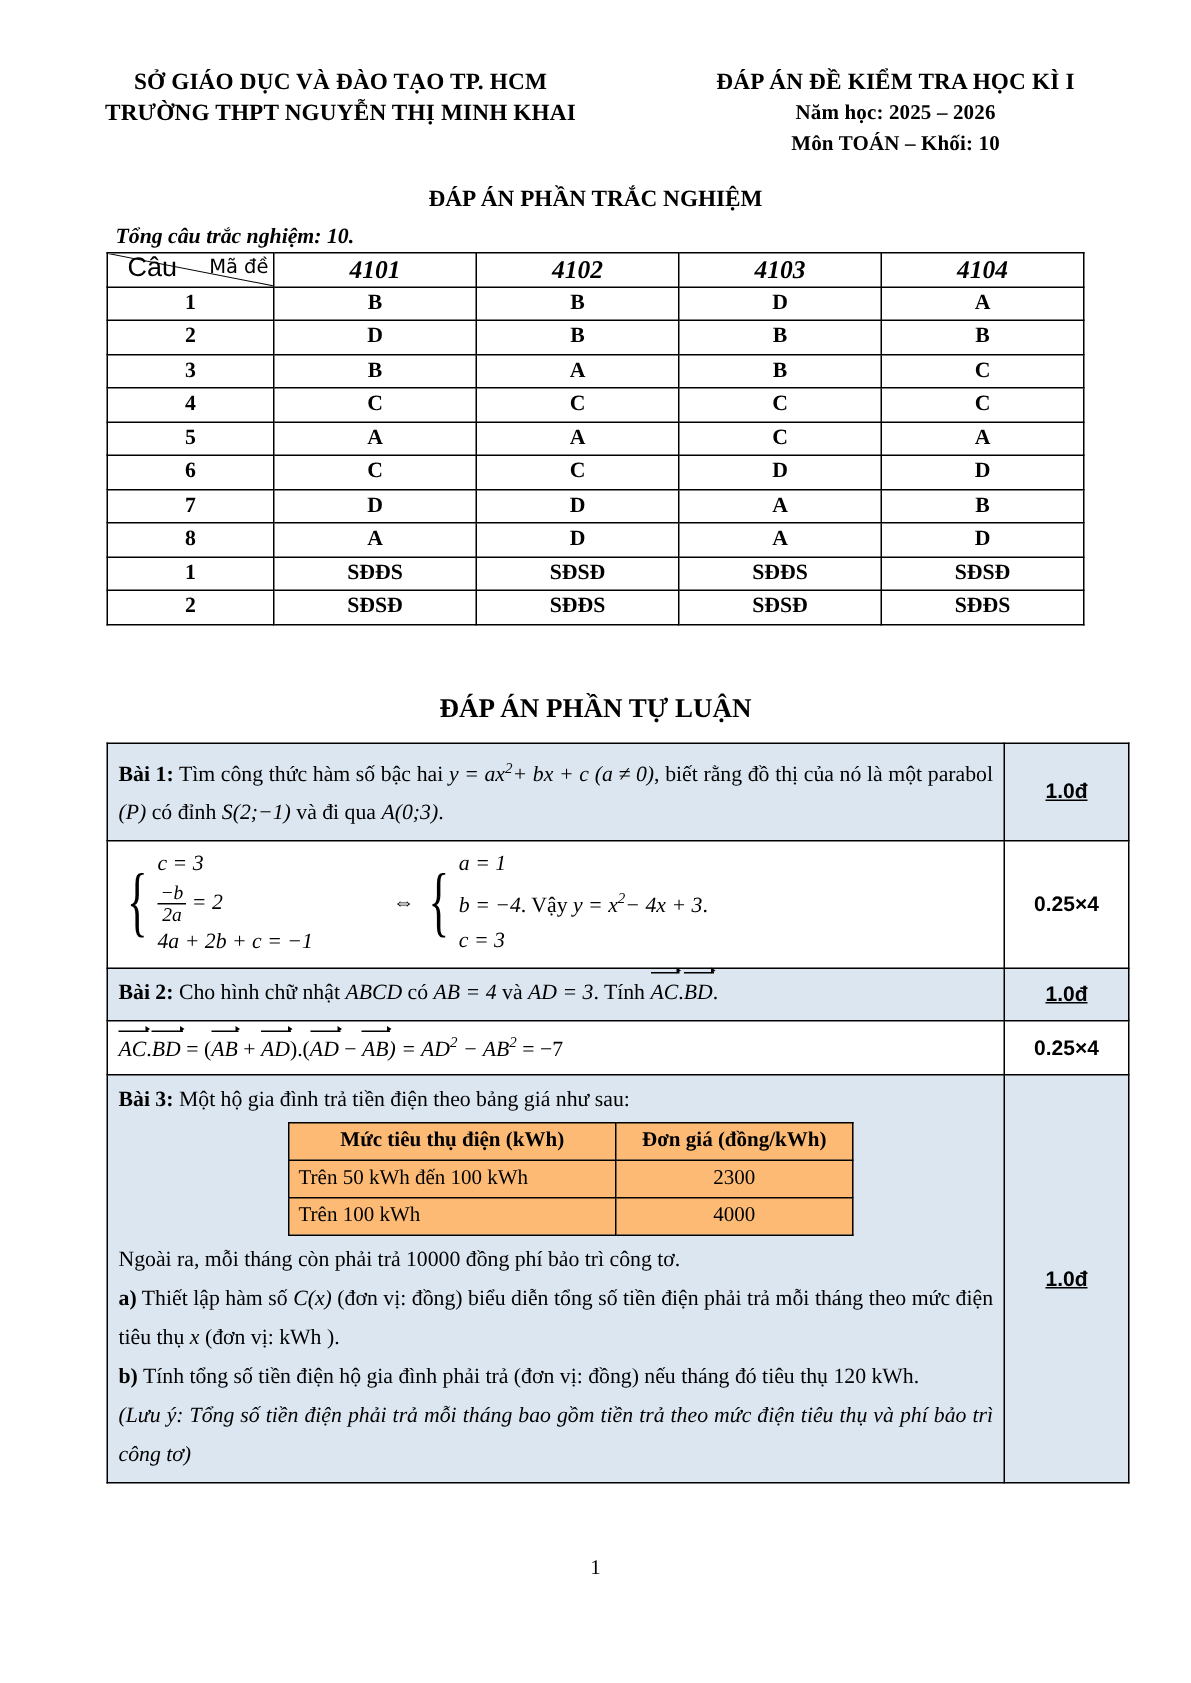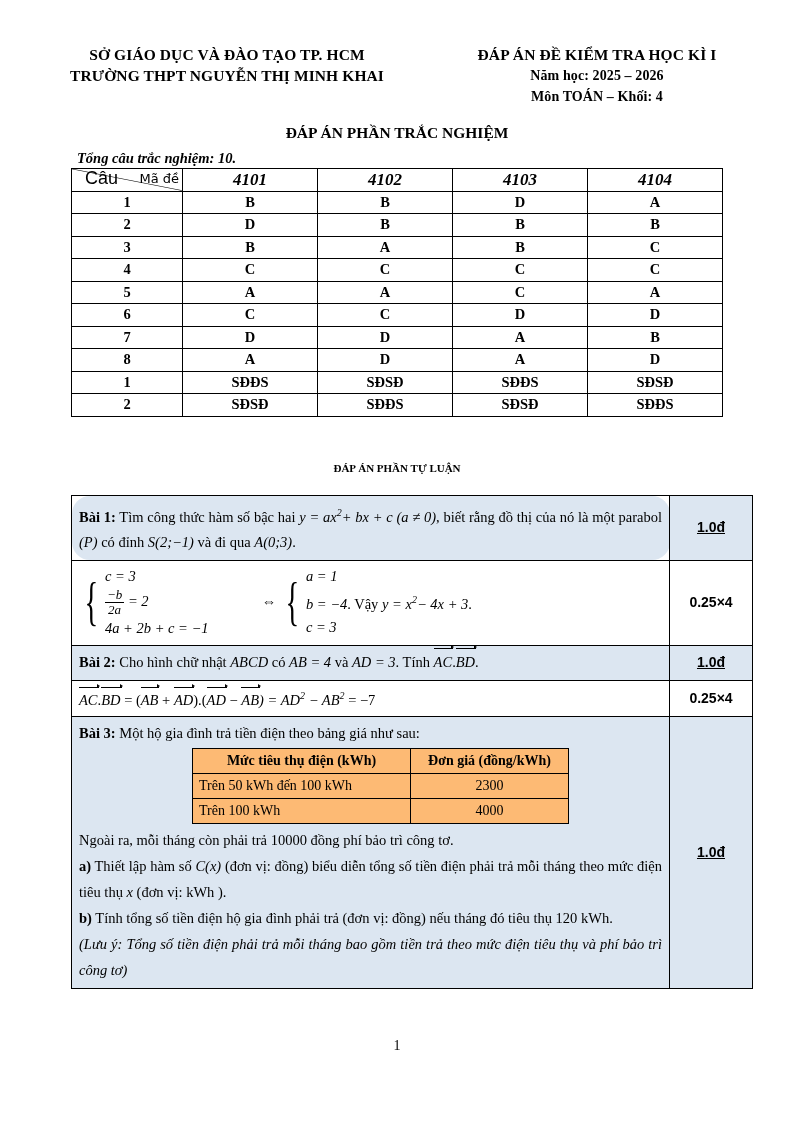--- a/index.html
+++ b/index.html
@@ -58,21 +58,21 @@
     font-weight:normal;font-size:13px;font-family:"DejaVu Sans",sans-serif;
   }
   td.diag .cau{
     position:absolute;left:13px;bottom:2px;
     font-weight:normal;font-size:18px;font-family:Liberation Sans, sans-serif;
   }
 
   
   .doc-title2{
     position:absolute;left:0;top:462px;width:794px;text-align:center;
-    font-weight:bold;font-size:11px;
+    font-weight:bold;font-size:18px;
   }
   table.essay{
     position:absolute;left:71px;top:495px;
     width:651px;border-collapse:collapse;table-layout:fixed;
   }
   table.essay td{
     border:1.1px solid #000;
     padding:4px 7px 5px 7px;
     font-size:14.5px;
     line-height:25px;
@@ -127,36 +127,36 @@
   }
   table.price td.h{font-weight:bold;text-align:center;}
   table.price .pc0{width:205px;}
   table.price .pc1{width:145px;text-align:center;}
 
   .pg{
     position:absolute;left:0;top:1038px;width:794px;text-align:center;
     font-size:14px;
   }
   .ital{font-style:italic;}
-  .just{text-align:justify;border-radius:18px;}
+  .just{text-align:justify;}
 </style>
 </head>
 <body>
 
 <div class="page">
 
   <div class="hdr">
     <div class="hdr-left">
       <div class="hdr-line">SỞ GIÁO DỤC VÀ ĐÀO TẠO TP. HCM</div>
       <div class="hdr-line">TRƯỜNG THPT NGUYỄN THỊ MINH KHAI</div>
     </div>
     <div class="hdr-right">
       <div class="hdr-line">ĐÁP ÁN ĐỀ KIỂM TRA HỌC KÌ I</div>
       <div class="hdr-line sm">Năm học: 2025 – 2026</div>
-      <div class="hdr-line sm">Môn TOÁN – Khối: 4</div>
+      <div class="hdr-line sm">Môn TOÁN – Khối: 10</div>
     </div>
   </div>
 
   <div class="doc-title">ĐÁP ÁN PHẦN TRẮC NGHIỆM</div>
   <div class="tong">Tổng câu trắc nghiệm: 10.</div>
 
   <table class="mcq">
     <colgroup>
       <col class="c0">
         <col class="c1">

